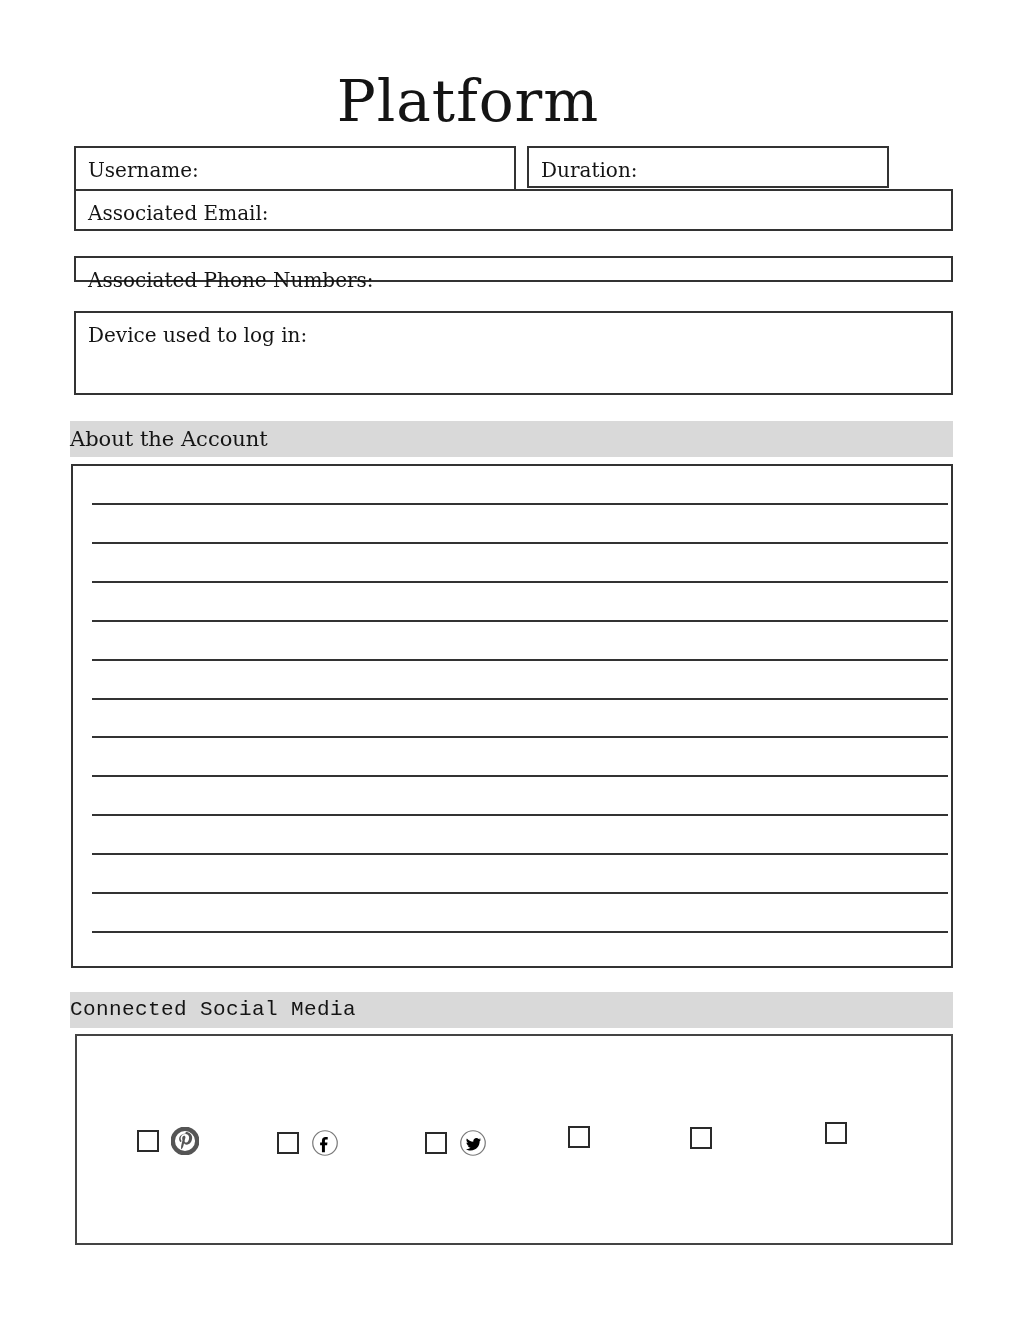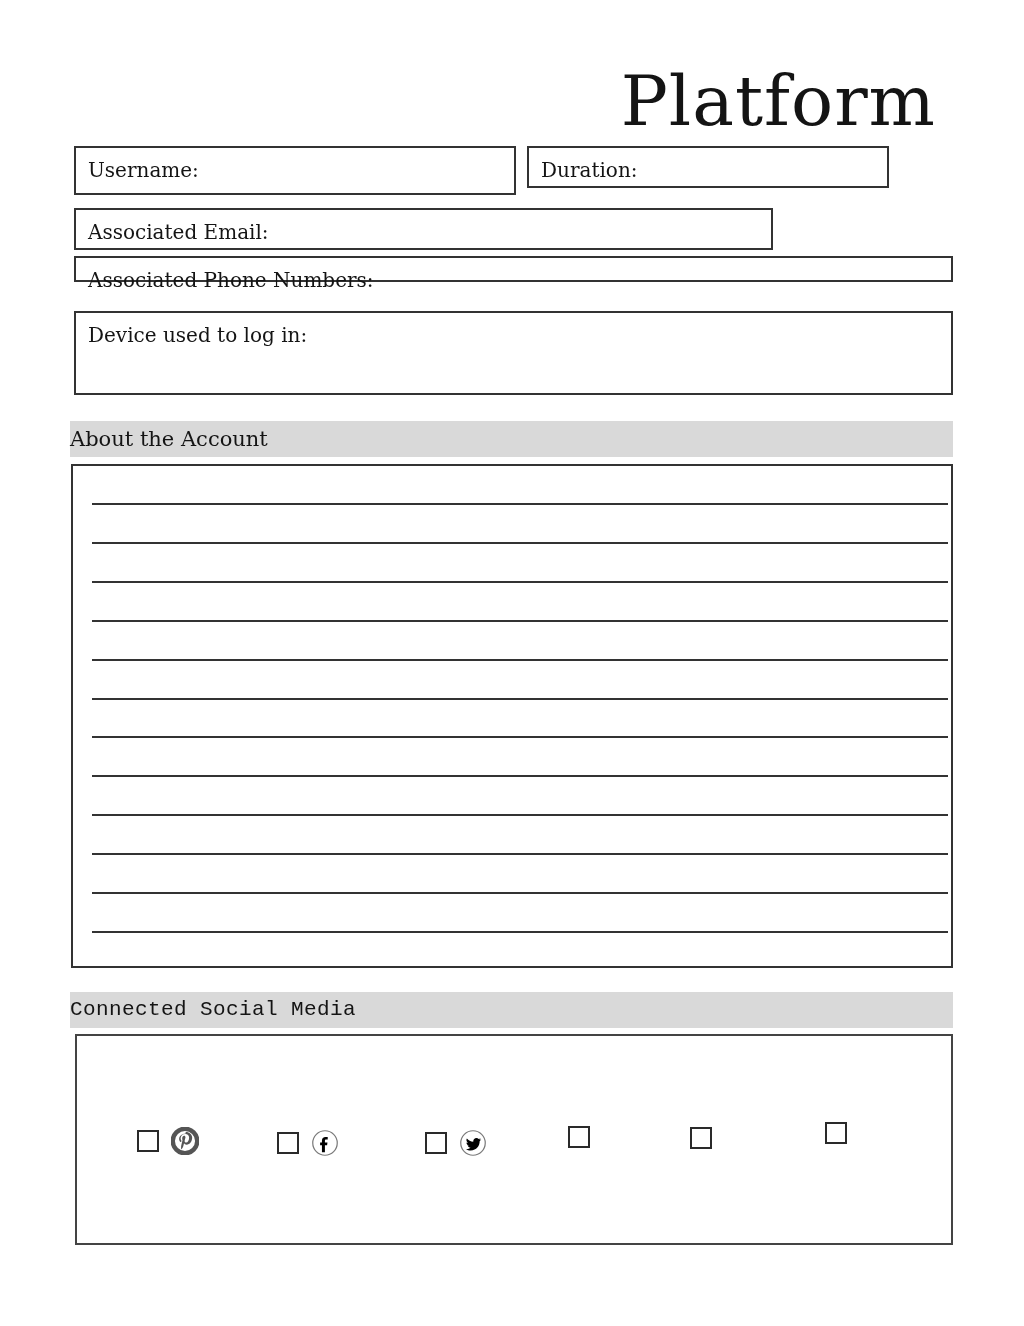--- a/index.html
+++ b/index.html
@@ -15,23 +15,23 @@
     color: #111111;
     overflow: hidden;
   }
 
   
   #page-title {
     position: absolute;
     left: 0;
     top: 70px;
     width: 936px;
-    text-align: right;
+    text-align: center;
     font-family: "DejaVu Serif", "Liberation Serif", serif;
-    font-size: 70px;
+    font-size: 58px;
     line-height: 62px;
     font-weight: 400;
     letter-spacing: 1px;
     color: #141414;
   }
 
   
   .field-box {
     position: absolute;
     border: 2px solid #333333;
@@ -44,21 +44,21 @@
     top: 10px;
     font-size: 20px;
     line-height: 24px;
     font-family: "DejaVu Serif", "Liberation Serif", serif;
     color: #141414;
     white-space: nowrap;
   }
 
   #field-username { left: 74px;  top: 146px; width: 442px; height: 49px; }
   #field-duration { left: 527px; top: 146px; width: 362px; height: 42px; }
-  #field-email    { left: 74px;  top: 208px; width: 699px; height: 42px; }
+  #field-email    { left: 74px;  top: 189px; width: 879px; height: 42px; }
   #field-phone    { left: 74px;  top: 256px; width: 879px; height: 26px; }
   #field-device   { left: 74px;  top: 311px; width: 879px; height: 84px; }
 
   
   .section-band {
     position: absolute;
     background: #d9d9d9;
     text-align: left;
     box-sizing: border-box;
   }

